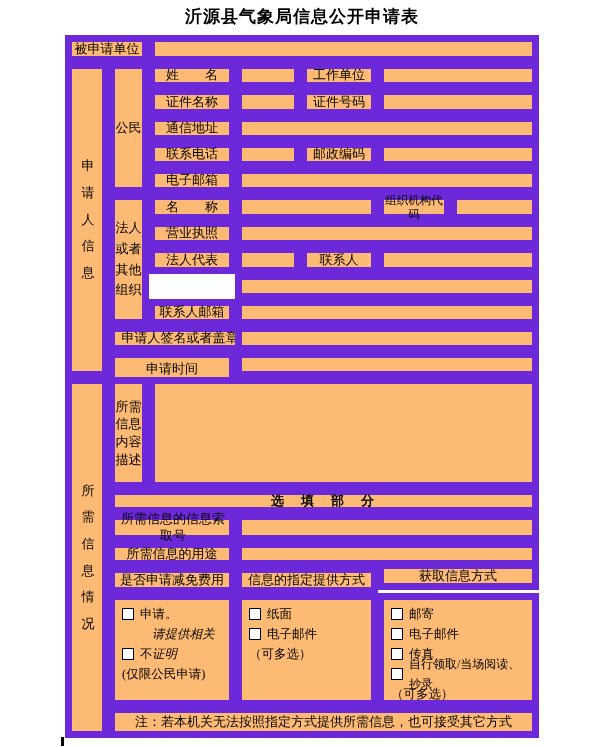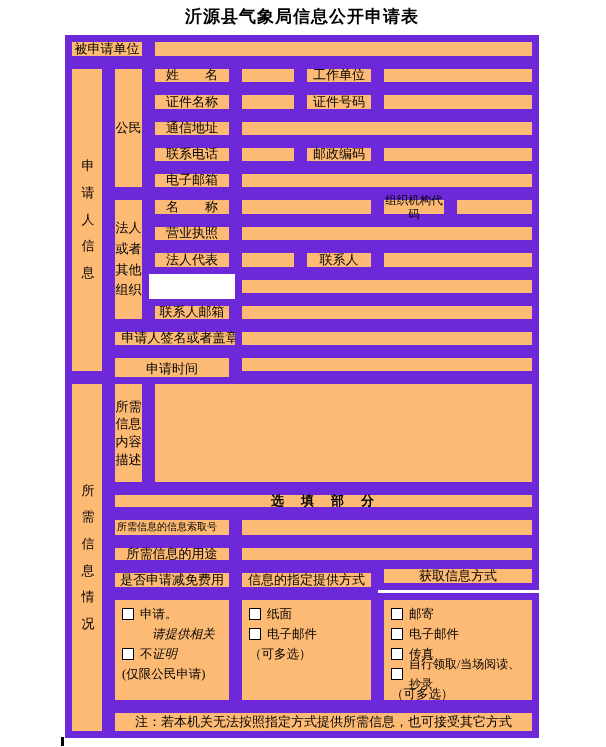--- a/index.html
+++ b/index.html
@@ -15,21 +15,21 @@
   }
   
   .c {
     position:absolute; box-sizing:border-box; border:7px solid #6d28d9;
     display:flex; align-items:center; justify-content:center;
     font-size:13px; line-height:1.25; background:#fdba74; text-align:center;
   }
   .vt  { width:1.15em; word-break:break-all; text-align:right; line-height:2.05; display:inline-block;font-family:Liberation Serif, serif; }
   .vt2 { width:2.2em;  word-break:break-all; text-align:center; line-height:1.6;  display:inline-block; }
   .small  { font-size:11.5px; }
-  .leftal { justify-content:flex-start; padding-left:2px; font-size:10px; }
+  .leftal { justify-content:flex-start; padding-left:2px; font-size:13px; }
   .bold   { font-weight:bold; letter-spacing:2px; }
   .opts {
     flex-direction:column; align-items:stretch; justify-content:flex-start;
     padding:4px 3px 0 7px; font-size:12.5px; text-align:left;
   }
   .opt { display:flex; align-items:center; gap:6px; height:20px; line-height:20px; }
   .opt.tight { font-size:12px; }
   .cb  { display:inline-block; width:10px; height:10px; border:1px solid #000; flex:0 0 auto; background:#fff; }
   .sub { padding-left:30px; height:20px; line-height:20px;font-style:italic; }
   .nob { padding-left:3px;  height:20px; line-height:20px; }

